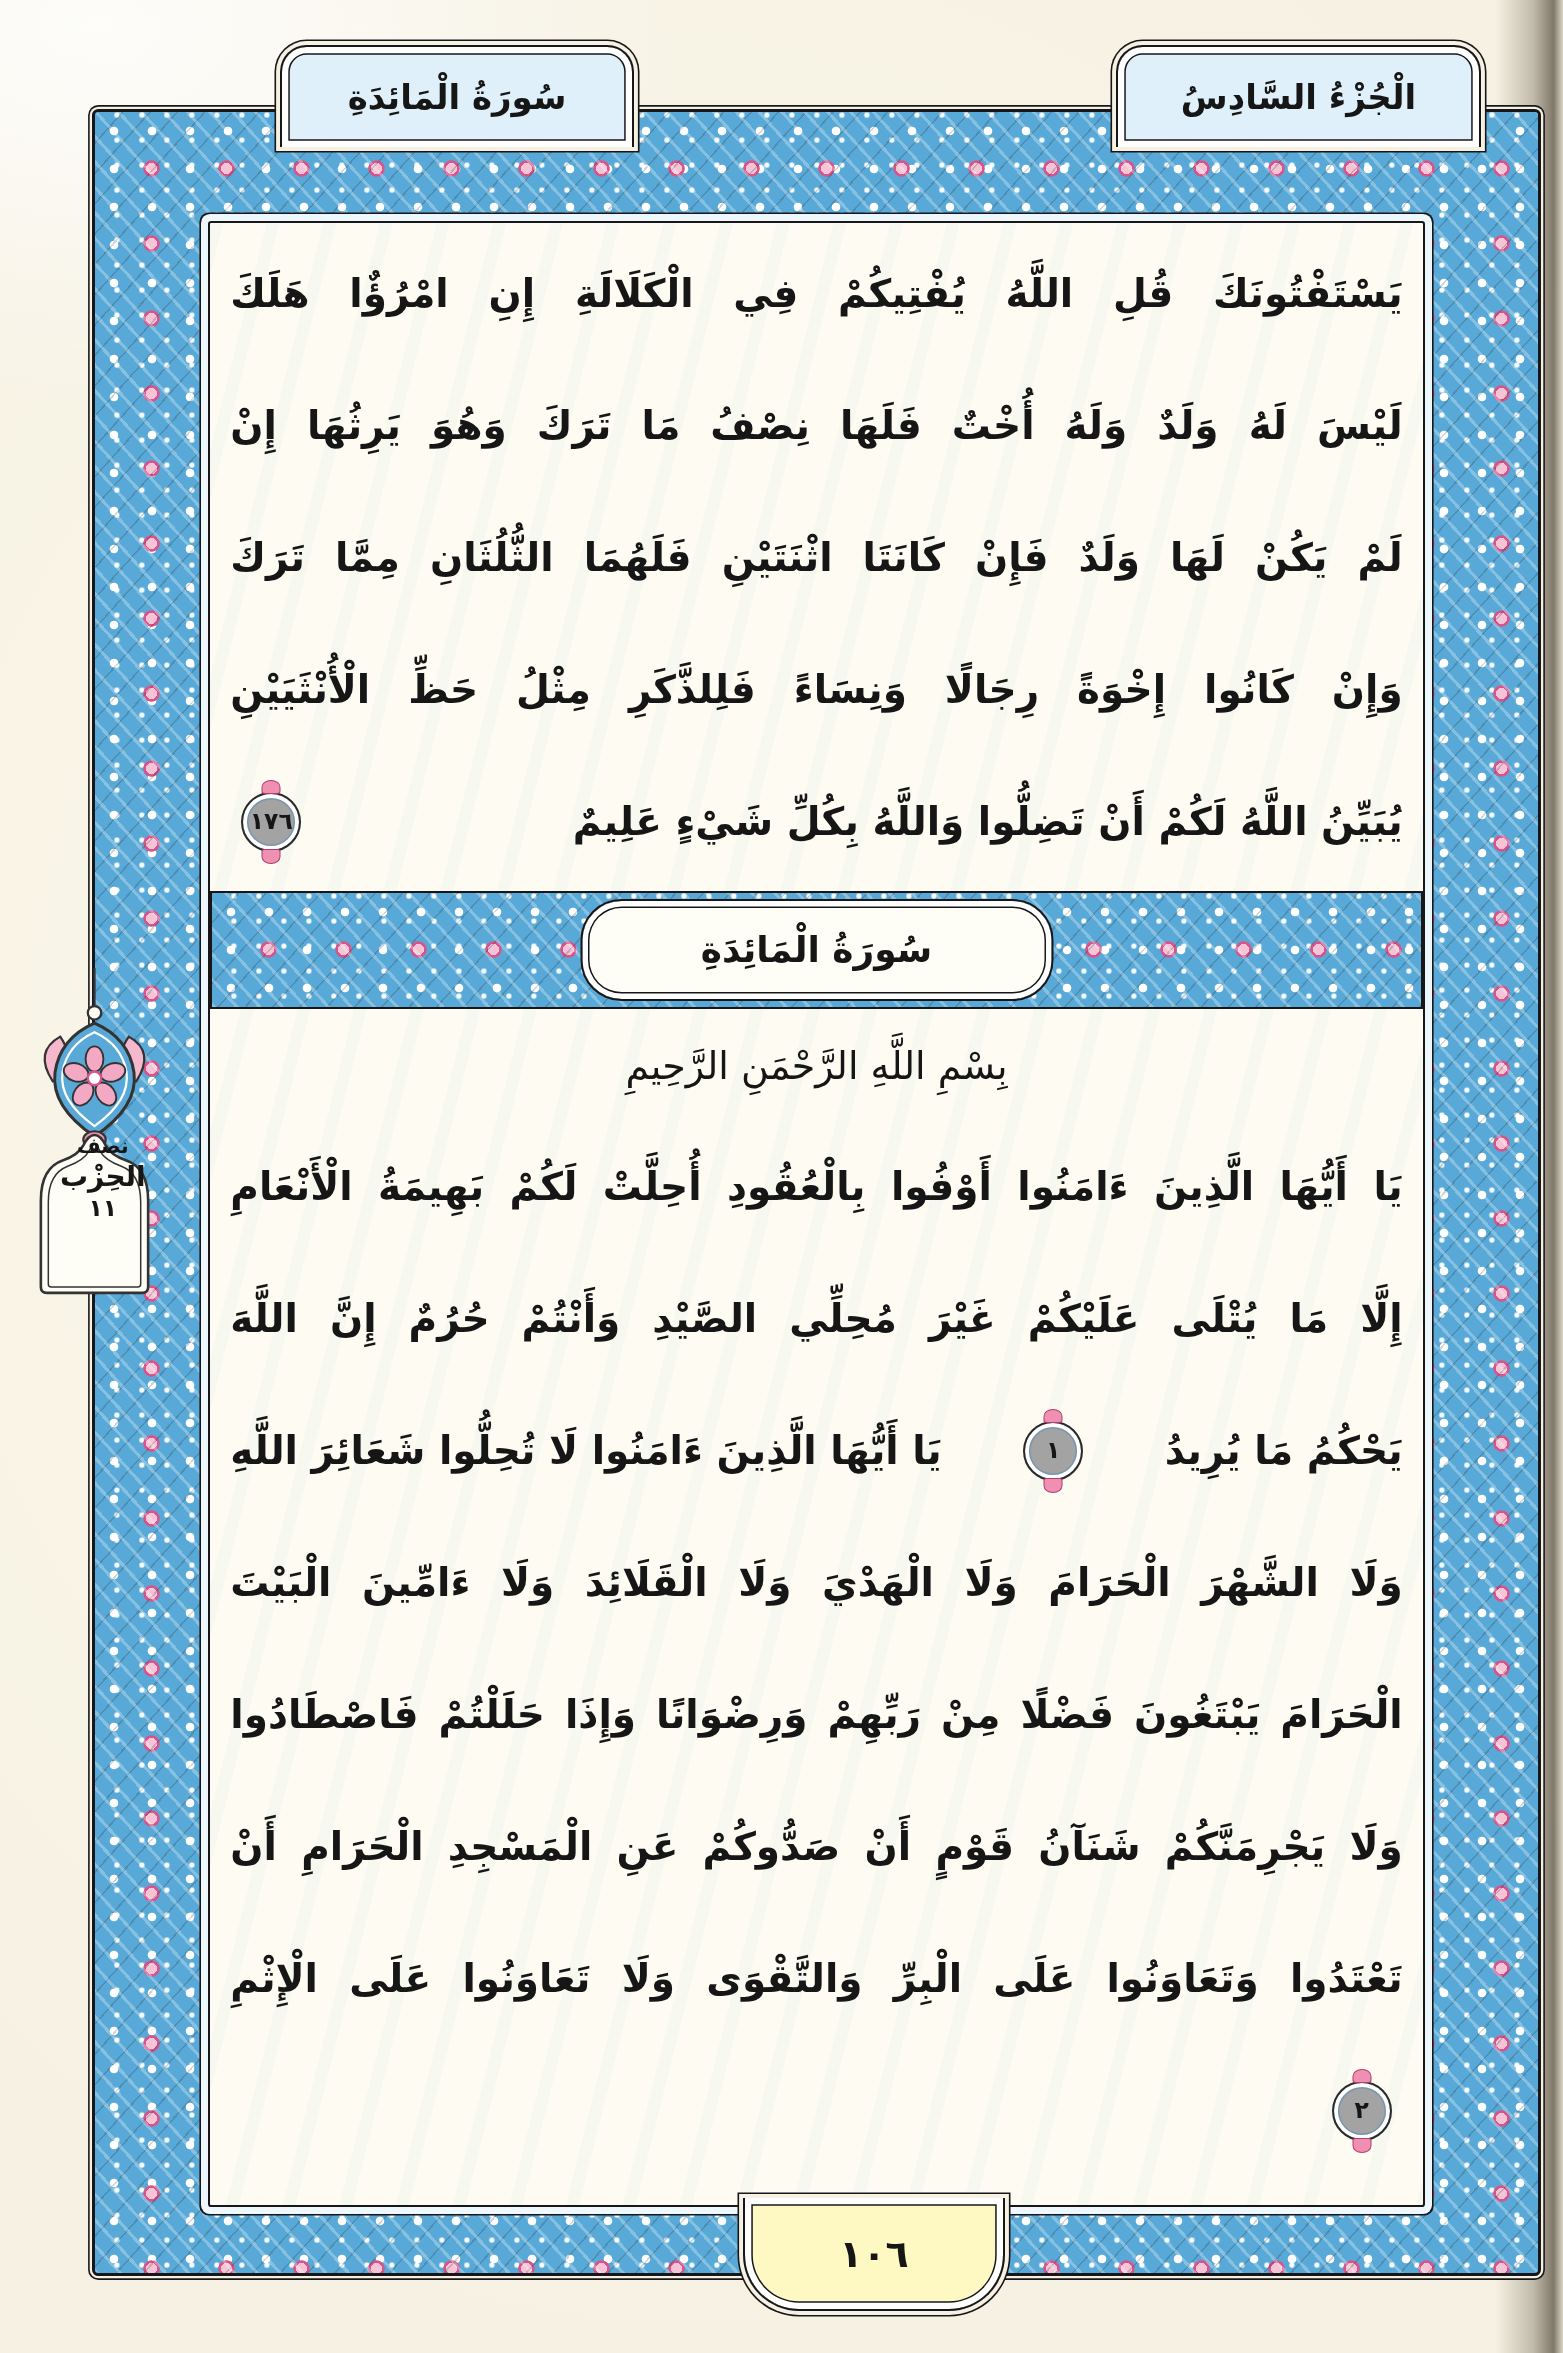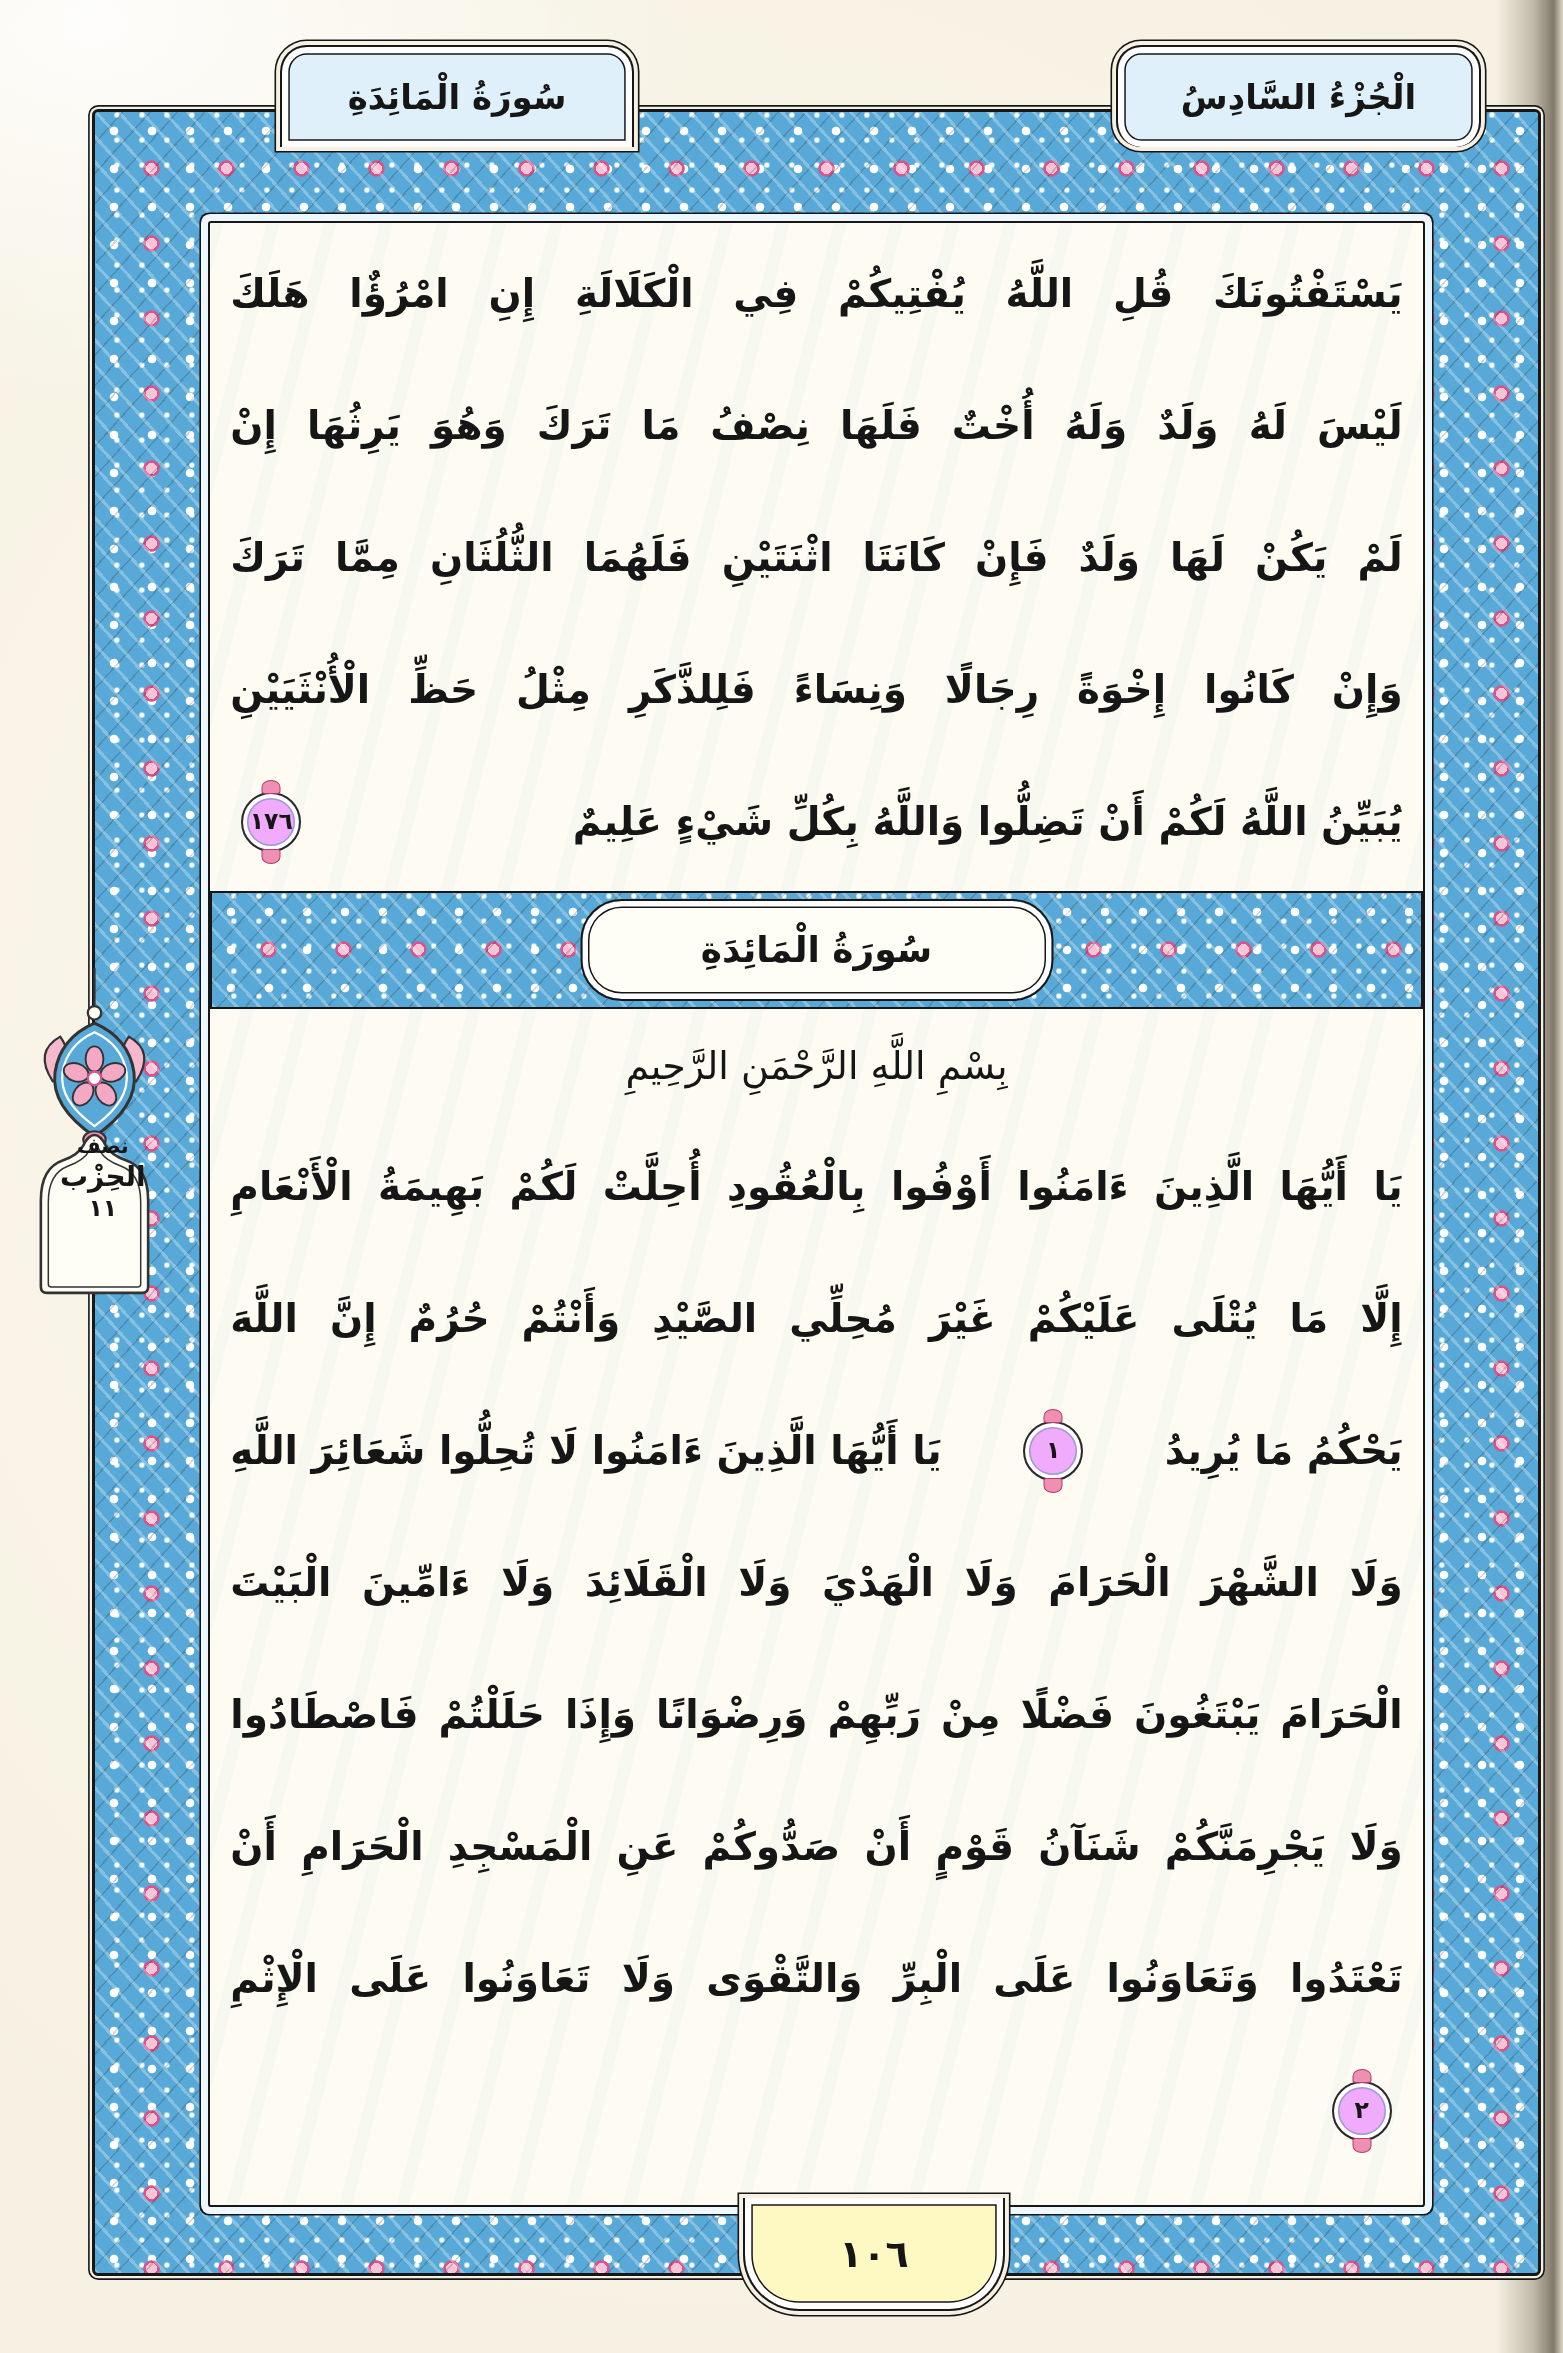--- a/index.html
+++ b/index.html
@@ -61,21 +61,21 @@
   }
   .line .seg{flex:0 1 auto;}
   .line.single{display:block;text-align:justify;text-align-last:justify;}
   .bismillah-row{height:109px;line-height:109px;text-align:center;font-size:38px;font-weight:normal;}
 
   
   .vmark{
     position:relative;flex:0 0 auto;display:inline-flex;align-items:center;justify-content:center;
     width:56px;height:56px;margin:0 11px;vertical-align:middle;
     border:2.3px solid #2a2a2a;border-radius:50%;
-    background:#f0abfc;
+    background:#a3a3a3;
     box-shadow:inset 0 0 0 3.9px #ffffff, inset 0 0 0 5.5px rgba(90,140,185,.55);
     font-size:23.5px;font-weight:bold;line-height:1;
   }
   .vmark::before,.vmark::after{content:"";position:absolute;left:50%;transform:translateX(-50%);
     width:17px;height:12.5px;background:#ef8fb2;border:1.6px solid #b23d6d;}
   .vmark::before{top:-14px;border-radius:60% 60% 20% 20%;}
   .vmark::after{bottom:-14px;border-radius:20% 20% 60% 60%;}
 
   
   .band-row{position:relative;height:124px;margin:0 -20.3px;}
@@ -93,21 +93,21 @@
   .tab{
     position:absolute;top:45px;height:100px;z-index:3;
     background:#dff0fa;border:2.3px solid #17171a;border-bottom:none;
     border-radius:26.6px 26.6px 0 0;
     box-shadow:0 0 0 3.9px #f6f1e2, 0 0 0 5.5px #17171a,
                inset 0 0 0 6.3px #ffffff, inset 0 0 0 7.8px #17171a;
     display:flex;align-items:center;justify-content:center;
     font-size:34px;font-weight:bold;
   }
   .tab-surah{left:280px;width:350px;}
-  .tab-juz{left:1116px;width:361px;border-radius:25px;}
+  .tab-juz{left:1116px;width:361px;}
 
   
   .pagenum{
     position:absolute;left:743px;top:2198px;width:258px;height:111px;z-index:3;
     background:#fef9c3;border:2.3px solid #17171a;border-top:none;
     border-radius:0 0 56px 56px;
     box-shadow:0 0 0 3.9px #f6f1e2, 0 0 0 5.5px #17171a,
                inset 0 0 0 6.3px #ffffff, inset 0 0 0 7.8px #17171a;
     display:flex;align-items:center;justify-content:center;
     font-size:38px;font-weight:bold;

